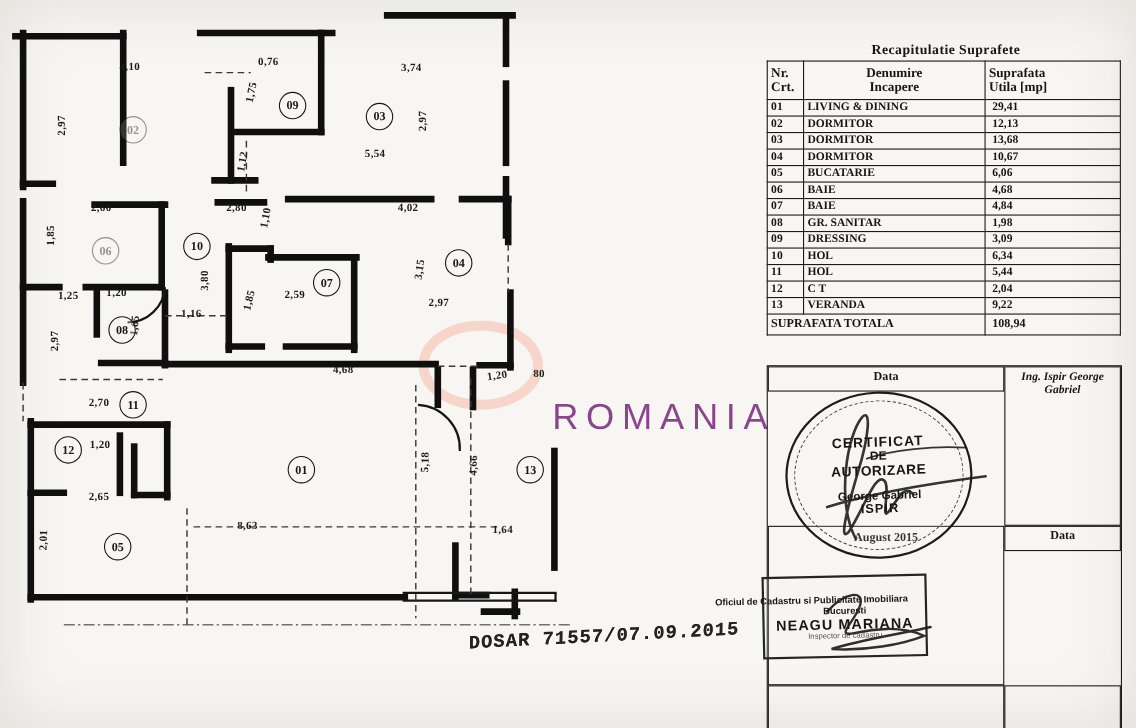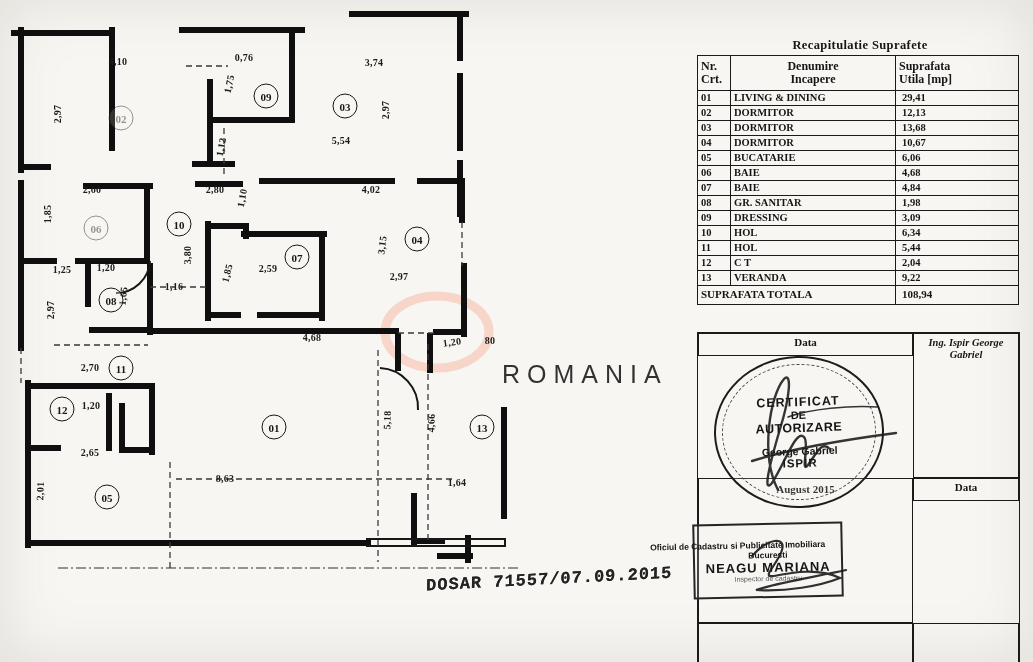--- a/index.html
+++ b/index.html
@@ -19,22 +19,22 @@
   }
   .room-circle{
     position:absolute;width:23px;height:23px;border:1.6px solid #181818;border-radius:50%;
     transform:translate(-50%,-50%);display:flex;align-items:center;justify-content:center;
     font-family:"Liberation Serif",serif;font-weight:700;font-size:11px;color:#181818;
     background:rgba(247,246,242,.35);
   }
   .room-circle.faint{opacity:.45;}
   .watermark-text{
     position:absolute;left:502px;top:360px;
-    font-family:"Liberation Sans",sans-serif;font-weight:400;font-size:25px;
-    letter-spacing:7px;color:#000000;opacity:.8;
+    font-family:"Liberation Sans",sans-serif;font-weight:400;font-size:33px;
+    letter-spacing:7px;color:#701a75;opacity:.8;
   }
   .dosar-stamp{
     position:absolute;left:426px;top:570px;
     font-family:"Liberation Mono",monospace;font-weight:700;font-size:17px;
     letter-spacing:1px;color:#232323;transform:rotate(-3deg) skewX(-4deg);
     text-shadow:0 0 .6px rgba(20,20,20,.8);white-space:nowrap;
   }
   
   .table-title{
     position:absolute;left:730px;top:38px;width:260px;text-align:center;

